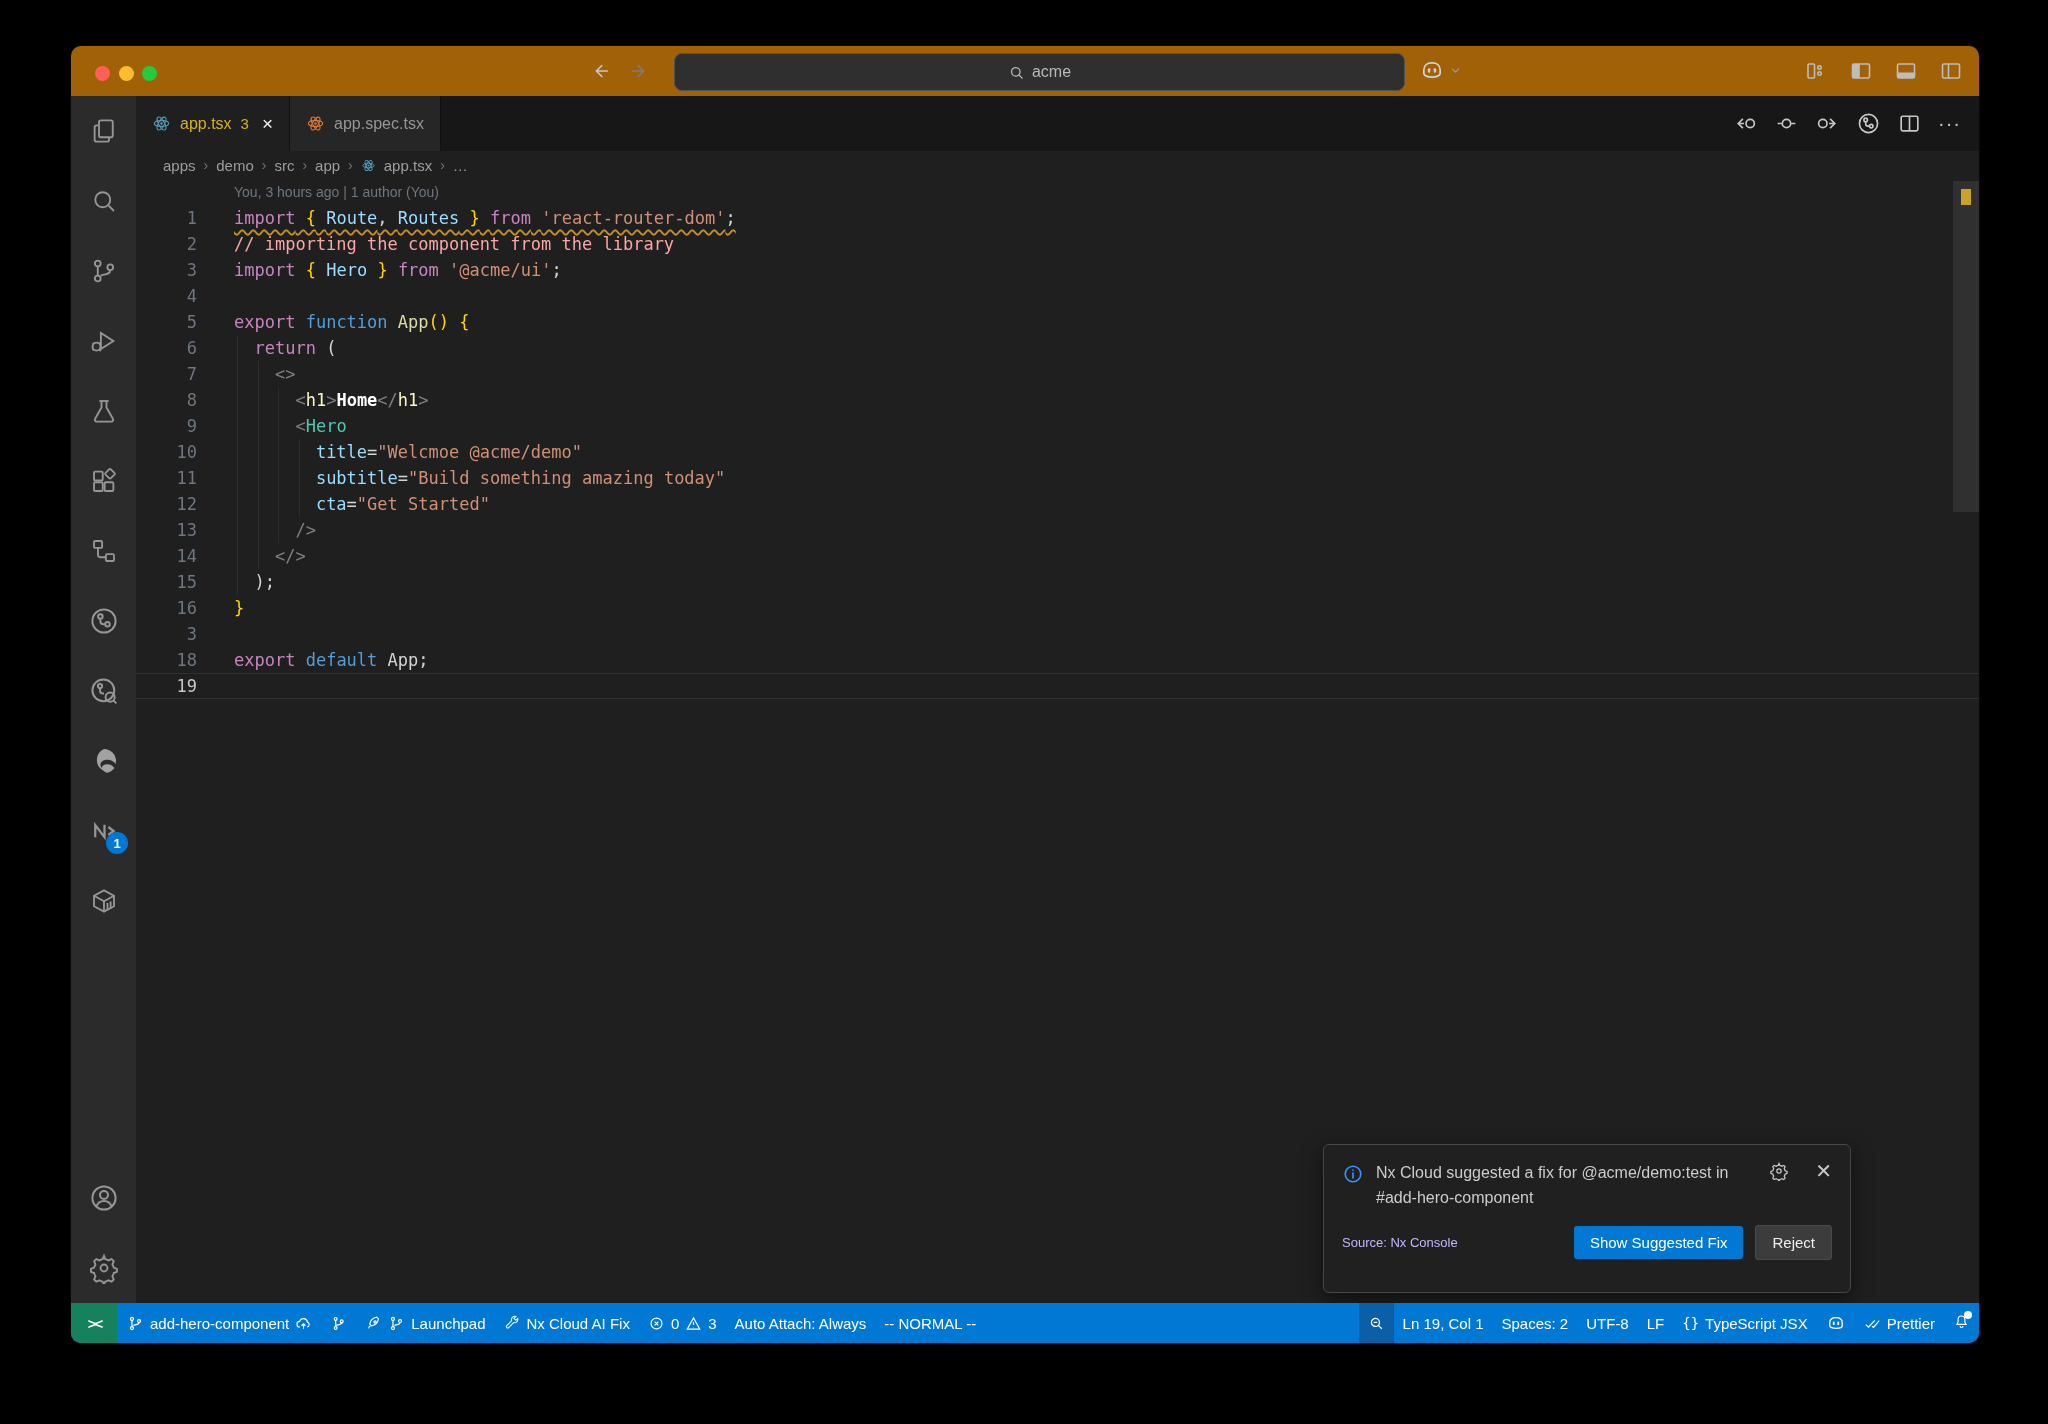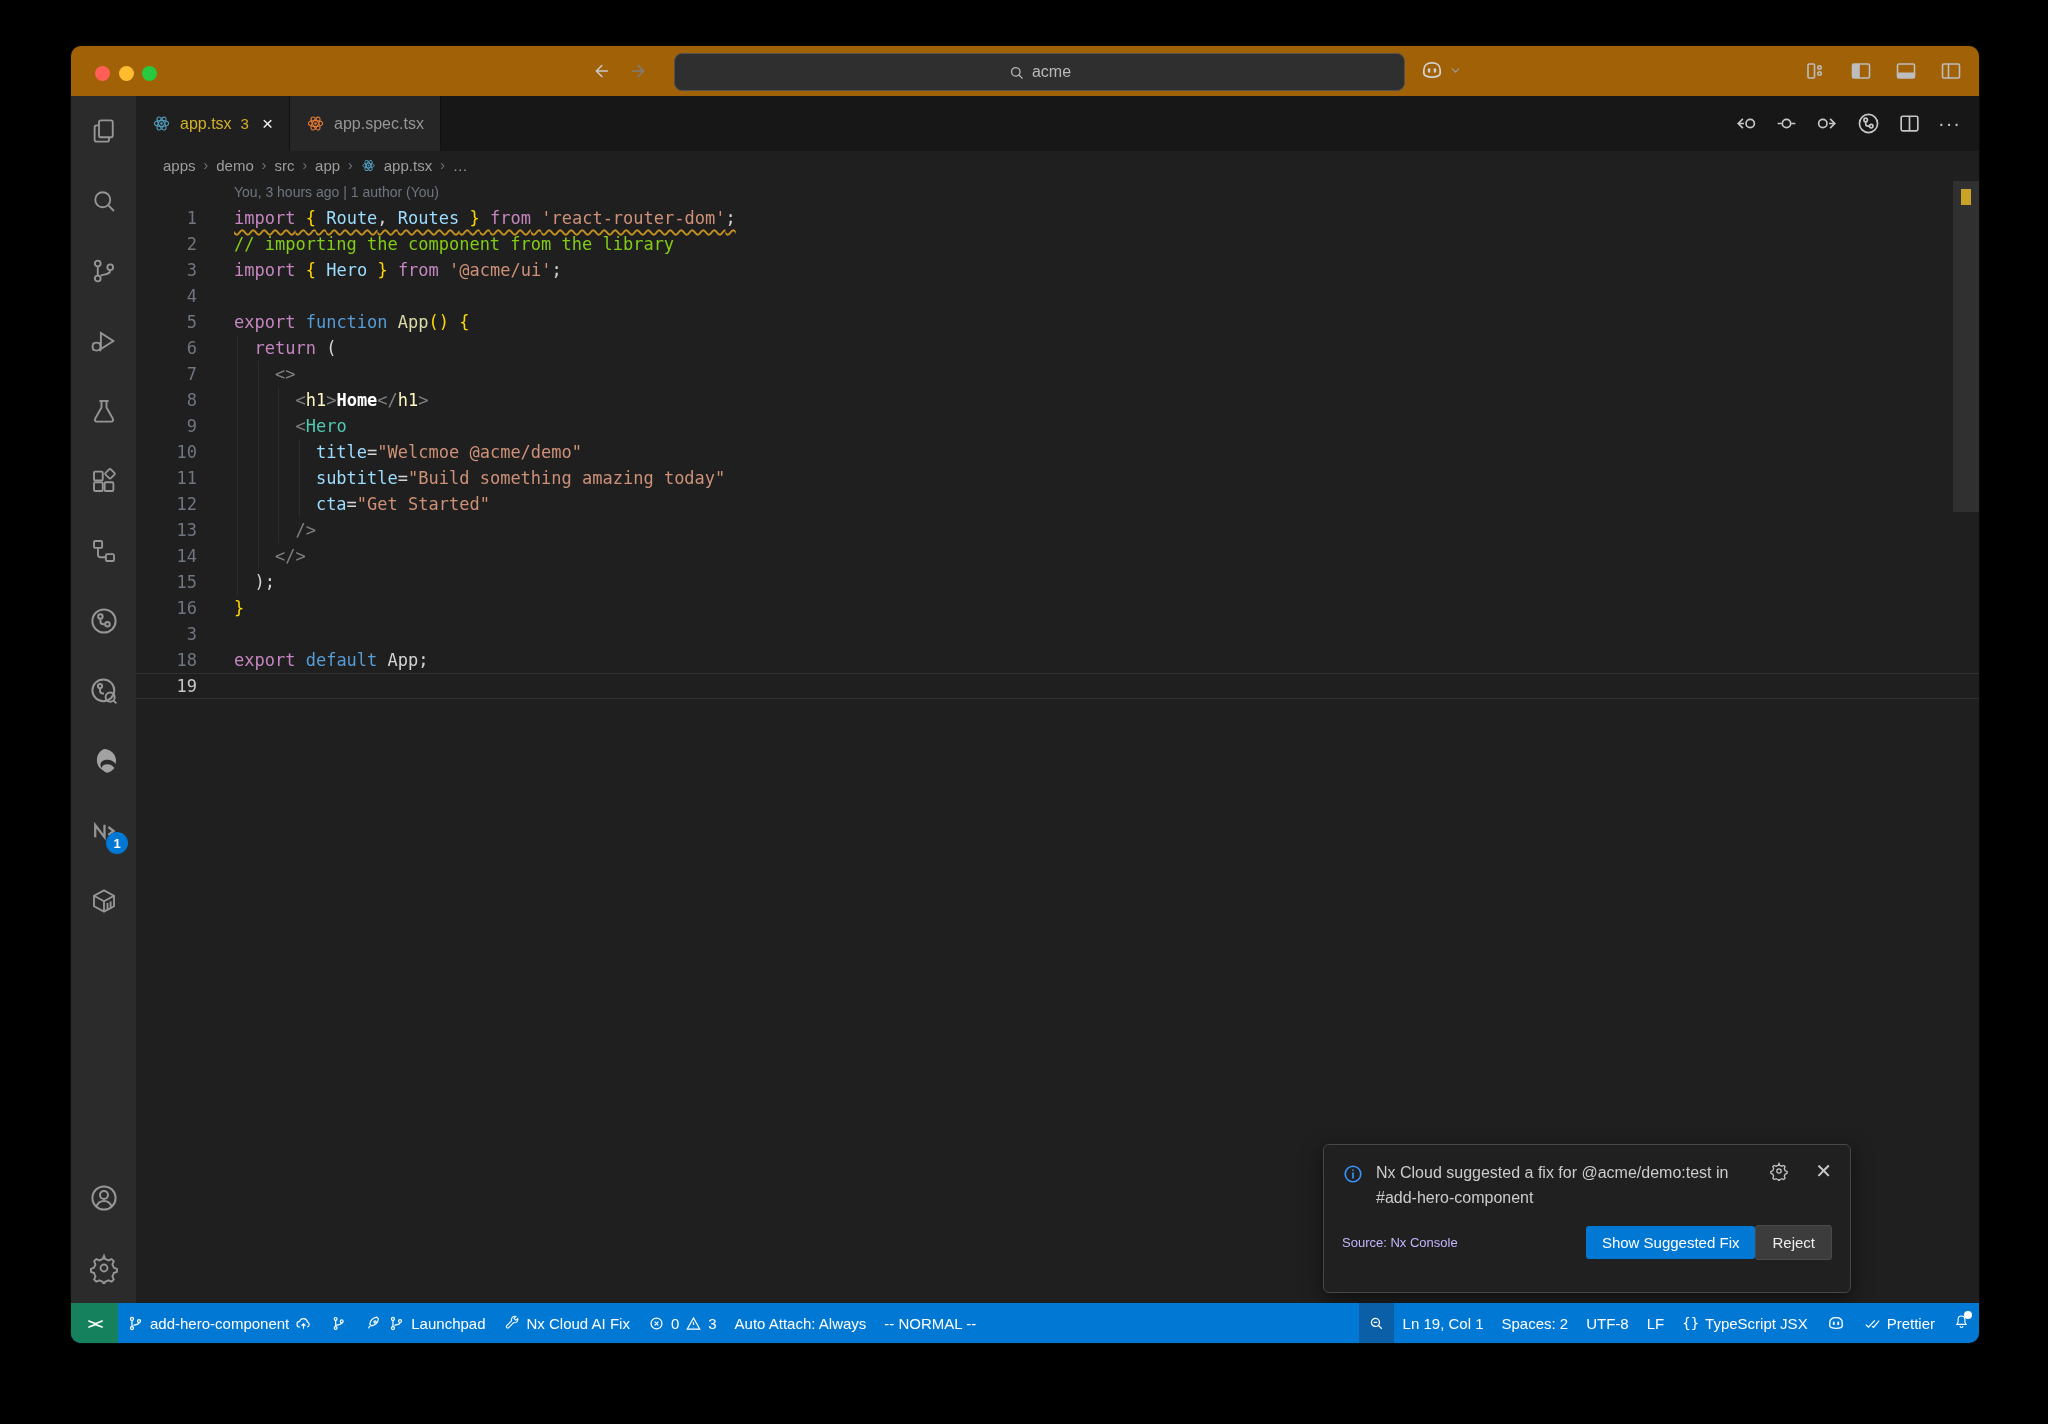--- a/index.html
+++ b/index.html
@@ -42,34 +42,34 @@
     font-family:"Liberation Sans",sans-serif;font-size:14px;}
   .code-line{height:26px;line-height:26px;position:relative;white-space:pre;}
   .code-line.current{border-top:1px solid #303030;border-bottom:1px solid #303030;height:24px;line-height:24px;}
   .line-num{display:inline-block;width:61px;text-align:right;color:#6e7681;vertical-align:top;}
   .current .line-num{color:#c6c6c6;}
   .line-code{display:inline-block;margin-left:37px;vertical-align:top;}
   .line-code.squiggly{text-decoration:underline;text-decoration-style:wavy;text-decoration-color:#c49020;
     text-decoration-thickness:1.5px;text-underline-offset:5px;text-decoration-skip-ink:none;}
   .guide{position:absolute;top:0;bottom:0;width:1px;background:#2d2d2d;}
   .tk-kw{color:#C586C0}.tk-kw2{color:#569CD6}.tk-fn{color:#DCDCAA}.tk-var{color:#9CDCFE}.tk-attr{color:#9CDCFE}
-  .tk-str{color:#CE9178}.tk-com{color:#84cc16}.tk-br1{color:#FFD700}.tk-tagb{color:#808080}.tk-tag{color:#fef9c3}
+  .tk-str{color:#CE9178}.tk-com{color:#fca5a5}.tk-br1{color:#FFD700}.tk-tagb{color:#808080}.tk-tag{color:#fef9c3}
   .tk-comp{color:#4EC9B0}.tk-txt{color:#ffffff;font-weight:bold}.tk-pl{color:#d4d4d4}.tk-op{color:#d4d4d4}
   .scrollbar-thumb{position:absolute;right:0;top:2px;width:26px;height:331px;background:rgba(130,130,130,.18);}
   .overview-mark{position:absolute;right:8px;top:10px;width:10px;height:16px;background:#c9a227;}
   
   .toast{position:absolute;left:1252px;top:1098px;width:528px;height:149px;background:#202020;border:1px solid #474747;
     border-radius:6px;box-shadow:0 6px 20px rgba(0,0,0,.55);padding:16px 18px 14px 18px;box-sizing:border-box;}
   .toast-head{display:flex;align-items:flex-start;gap:12px;}
   .toast-msg{flex:1;color:#cccccc;font-size:16px;line-height:1.55;}
   .toast-actions{display:flex;align-items:center;margin-top:14px;}
   .toast-src{color:#c4b5fd;font-size:13px;}
   .btn{font-size:15px;border-radius:3px;padding:8px 16px;border:none;font-family:inherit;}
   .btn-primary{background:#0078d4;color:#fff;margin-left:auto;}
-  .btn-secondary{background:#3c3c3c;color:#eee;border:1px solid #4a4a4a;}
+  .btn-secondary{background:#3c3c3c;color:#eee;margin-left:12px;border:1px solid #4a4a4a;}
   .toast-gear{color:#c9c9c9;font-size:20px;line-height:1;}
   .toast-close{color:#c9c9c9;font-size:20px;line-height:1;margin-left:14px;}
   
   .statusbar{position:absolute;left:0;right:0;bottom:0;height:40px;background:#0078d4;color:#fff;
     display:flex;align-items:stretch;font-size:15px;}
   .sb-item{display:flex;align-items:center;gap:6px;padding:0 9px;white-space:nowrap;}
   .sb-remote{background:#15825d;width:47px;justify-content:center;font-weight:bold;letter-spacing:-2px;padding:0;}
   .sb-right{margin-left:auto;display:flex;align-items:stretch;}
   .sb-zoom{background:#0b5fa6;}
   .sbi{width:17px;height:17px;}

